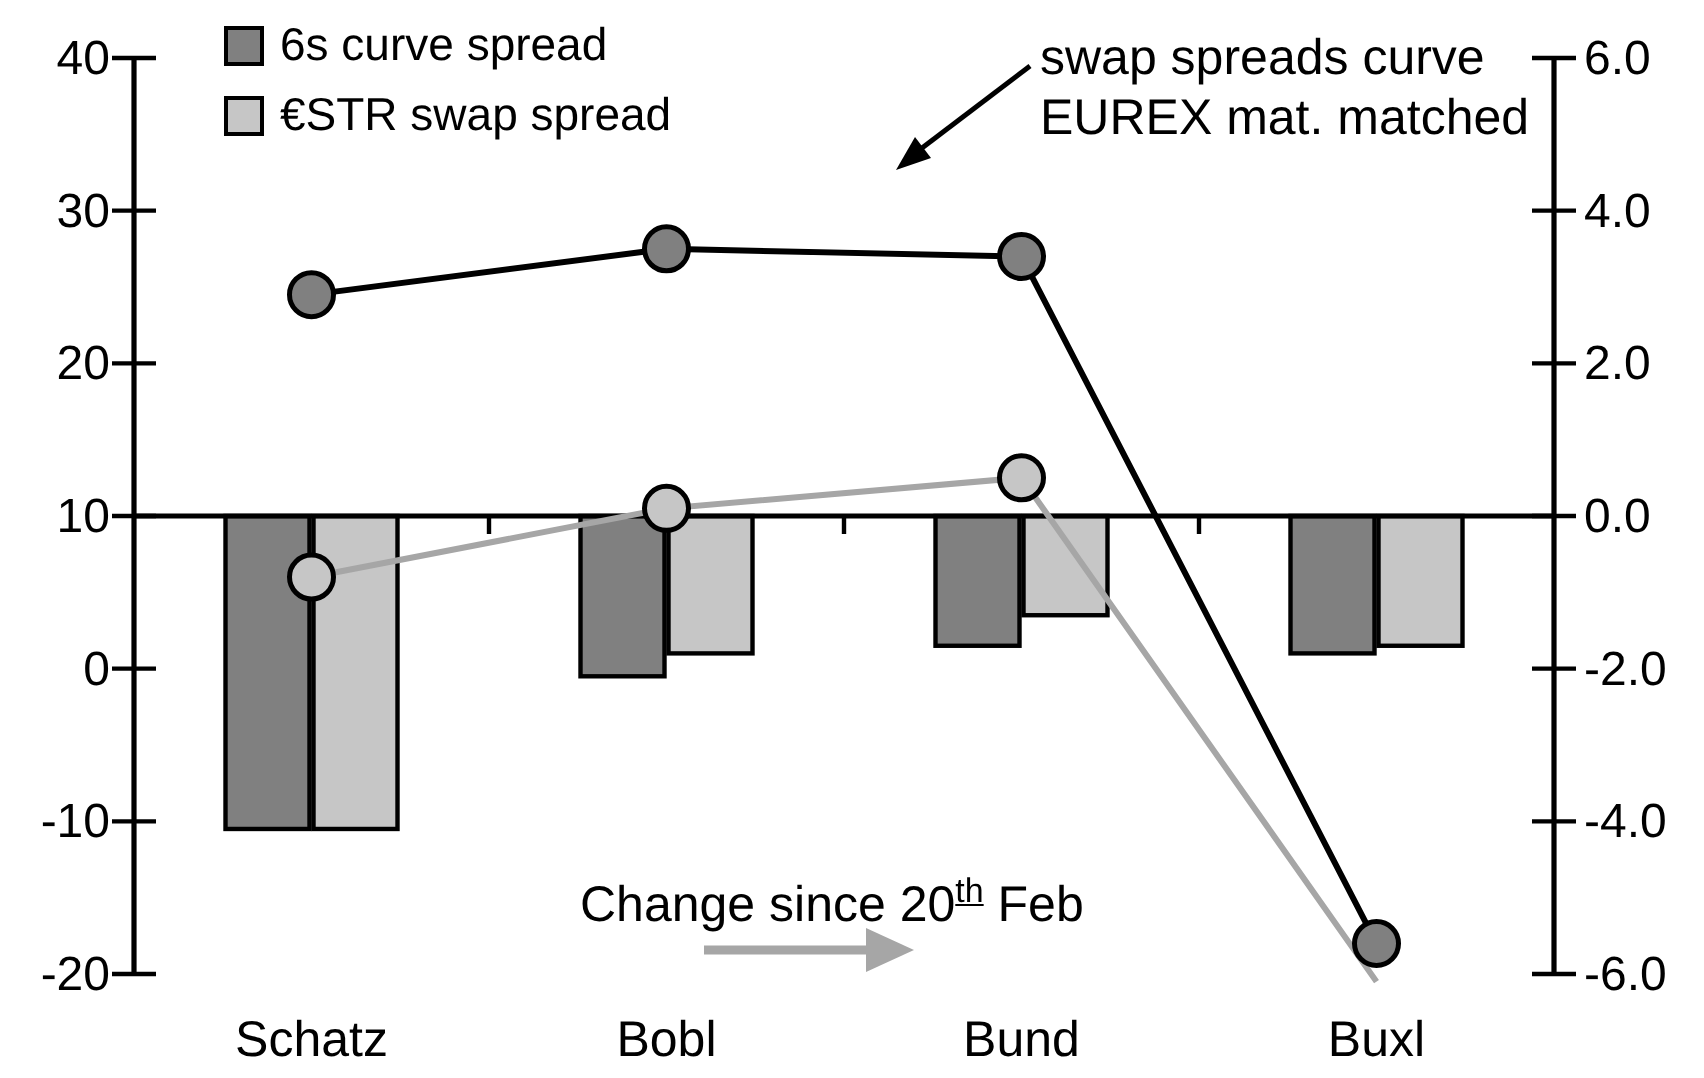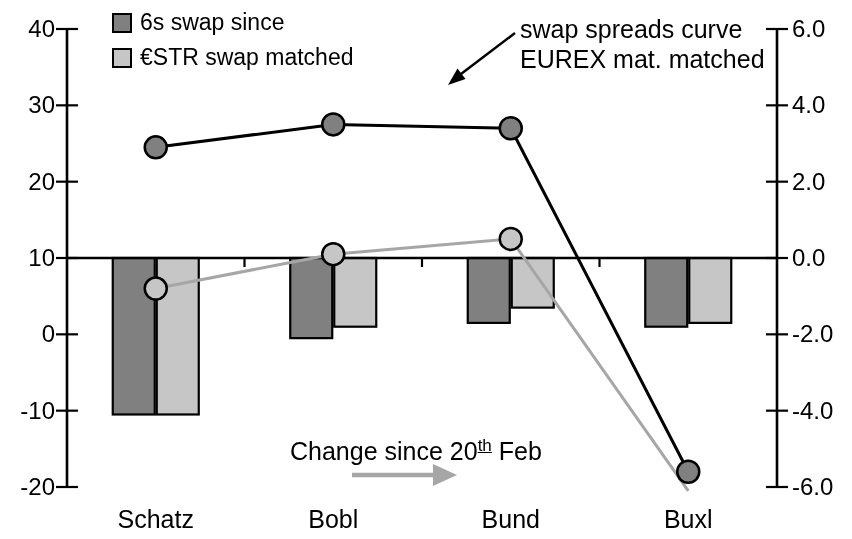--- a/index.html
+++ b/index.html
@@ -78,25 +78,25 @@
       <text x="688.25" y="528" text-anchor="middle" font-size="25">Buxl</text>
       <line x1="515" y1="33" x2="461" y2="74" stroke="#000" stroke-width="2.5"></line>
       <polygon points="448,85 457.5,68.5 465.5,79" fill="#000"></polygon>
       <line x1="352" y1="475" x2="434" y2="475" stroke="#a6a6a6" stroke-width="4.5"></line>
       <polygon points="433,464 433,486 457,475" fill="#a6a6a6"></polygon>
     </svg>
 
   <div class="legend">
     <div class="legend-item">
       <span class="swatch" id="sw0" style="background: rgb(128, 128, 128);"></span>
-      <span class="legend-label">6s swap since</span>
+      <span class="legend-label">6s curve spread</span>
     </div>
     <div class="legend-item">
       <span class="swatch" id="sw1" style="background: rgb(198, 198, 198);"></span>
-      <span class="legend-label">€STR swap matched</span>
+      <span class="legend-label">€STR swap spread</span>
     </div>
   </div>
 
   <div class="eurex-note">
     <div>swap spreads curve</div>
     <div>EUREX mat. matched</div>
   </div>
 
   <div class="change-note"><span>Change since 20</span><sup>th</sup><span> Feb</span></div>
 </div>

